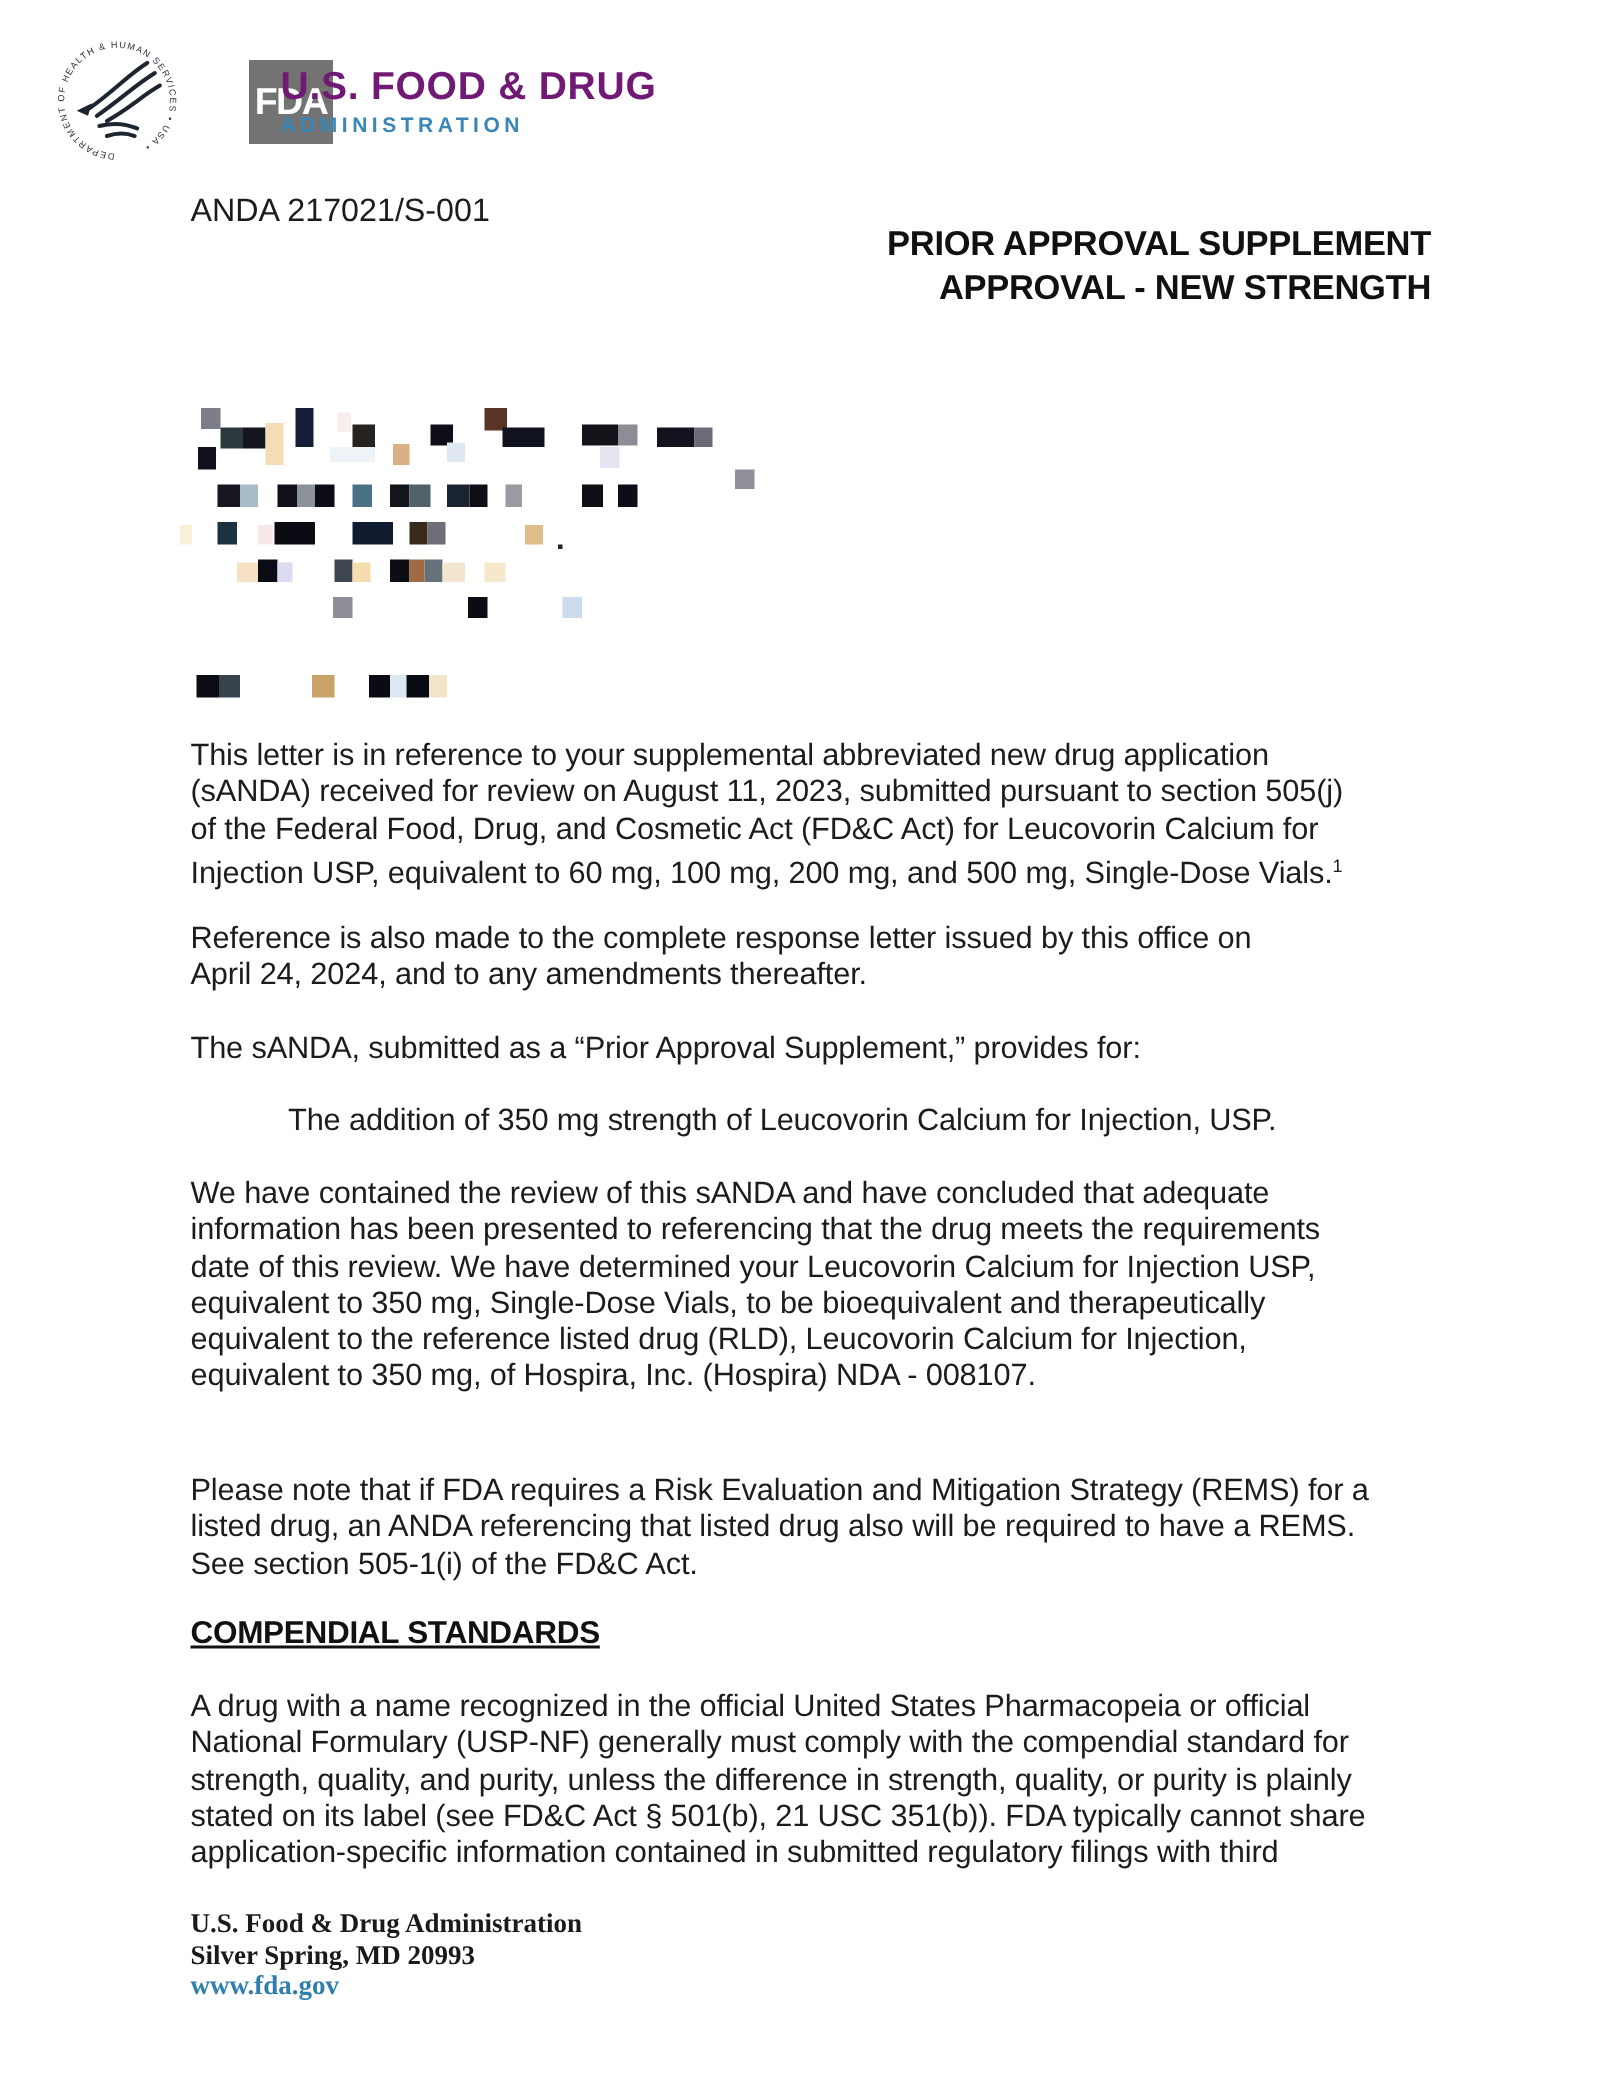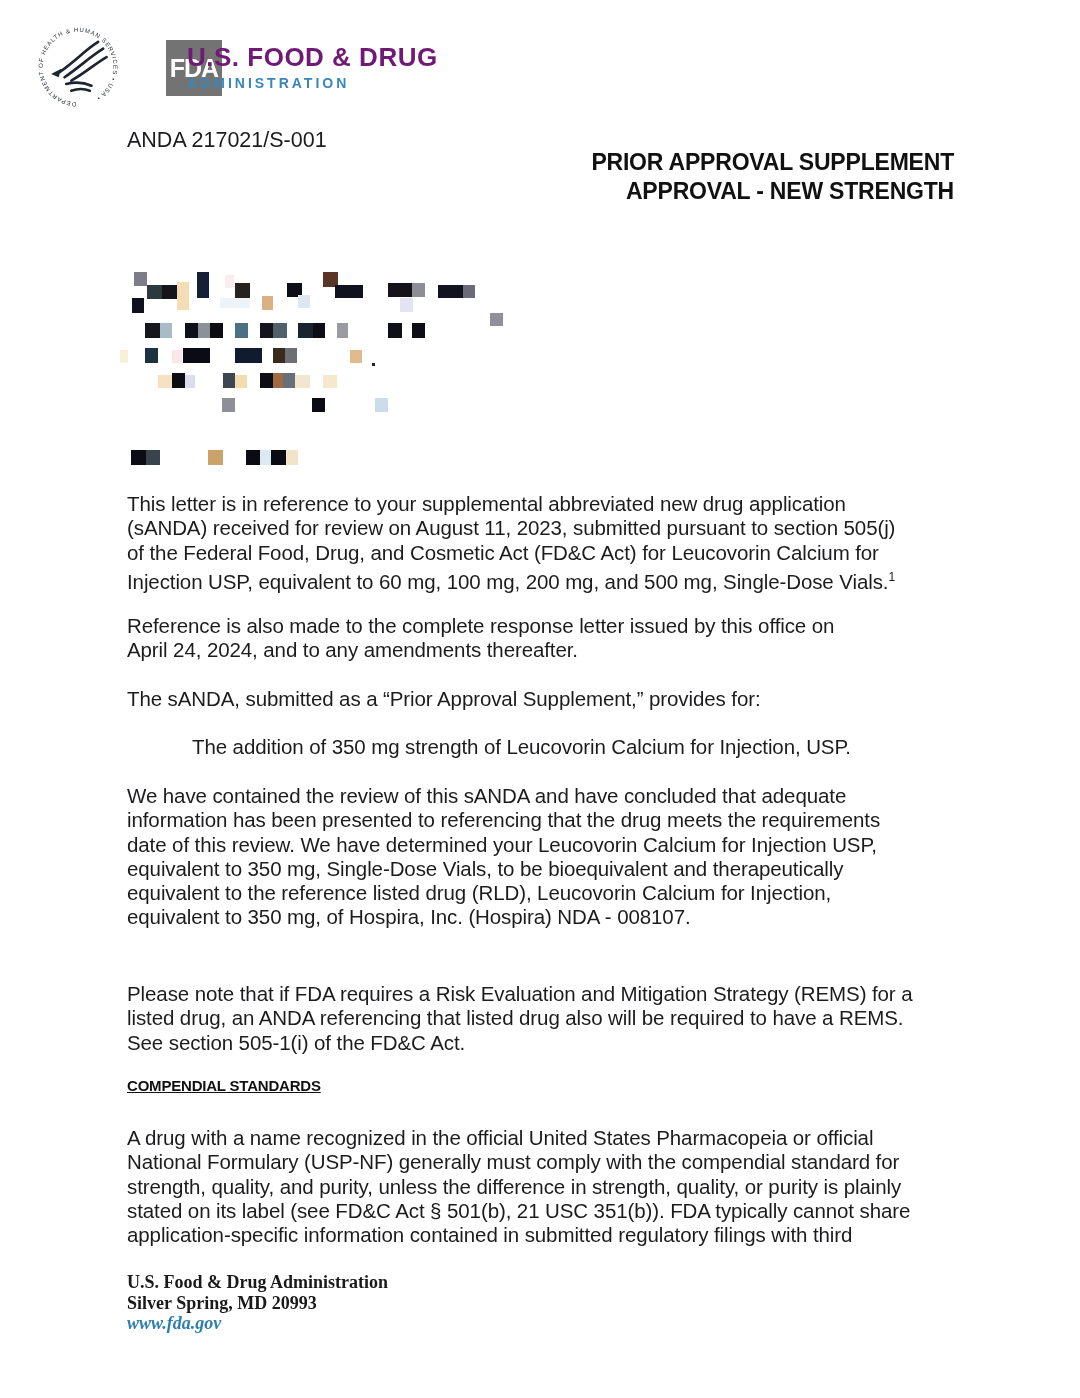--- a/index.html
+++ b/index.html
@@ -40,30 +40,30 @@
   
   .para {
     position:absolute; left:127px; width:880px;
     font-size:20.5px; line-height:24.3px; letter-spacing:-0.1px;
   }
   .tline { white-space:nowrap; }
   .tline sup { font-size:12px; }
   .indent { padding-left:65px; }
   .section-heading {
     position:absolute; left:127px; top:1077px;
-    font-size:15px; font-weight:bold; text-decoration:underline; letter-spacing:-0.2px; color:#111;
+    font-size:21px; font-weight:bold; text-decoration:underline; letter-spacing:-0.2px; color:#111;
   }
 
   
   .footer {
     position:absolute; left:127px; top:1272px;
     font-family:"Liberation Serif", serif; font-weight:bold;
     font-size:18px; line-height:20.5px; color:#1a1a1a;
   }
-  .footer a { text-decoration:none;font-style:italic; }
+  .footer a { text-decoration:none; }
 </style>
 </head>
 <body>
 
 <div class="page">
 
   <svg class="hhs-logo" viewBox="0 0 100 110">
     <defs>
       <path id="hhs-circ" d="M50,96 a42,42 0 1,1 0.1,0" fill="none"></path>
     </defs>

